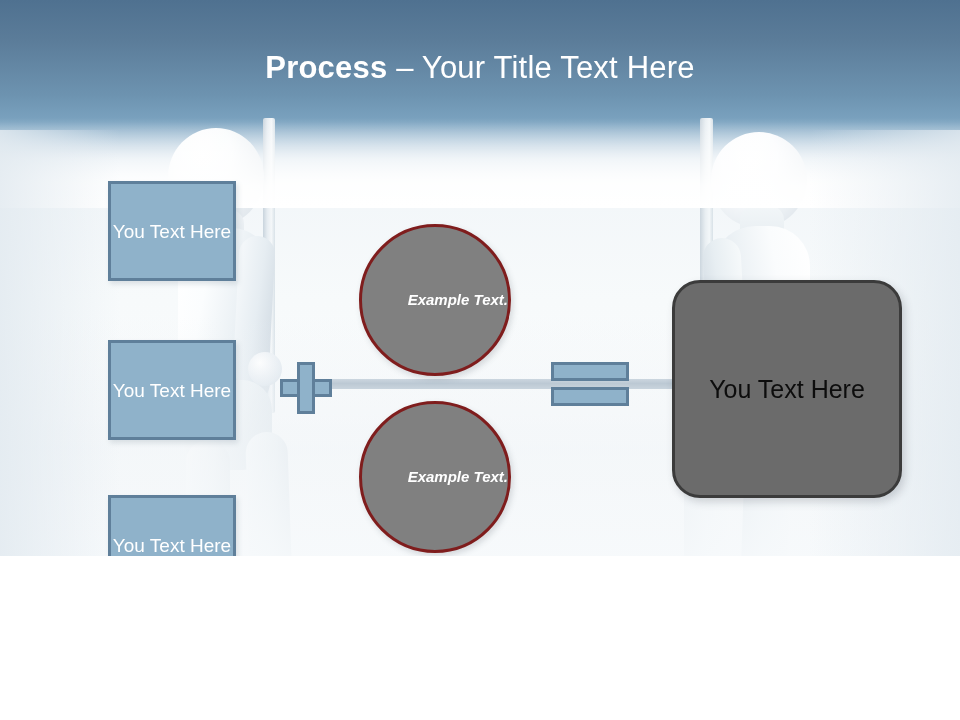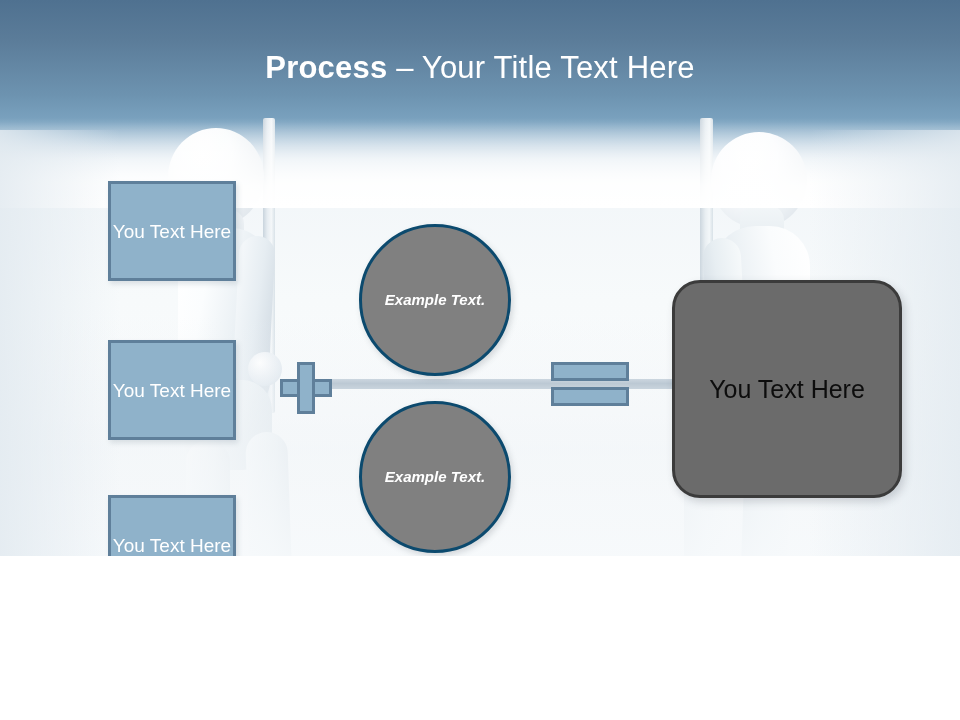--- a/index.html
+++ b/index.html
@@ -294,25 +294,25 @@
     background: #8fb2ca;
   }
 
   
   .circle {
     position: absolute;
     width: 152px;
     height: 152px;
     border-radius: 50%;
     background: #808080;
-    border: 3px solid #0c4a6e;
+    border: 3px solid #7f1d1d;
     box-sizing: border-box;
     display: flex;
     align-items: center;
-    justify-content: center;
+    justify-content: flex-end;
     text-align: center;
     color: #ffffff;
     font-size: 15px;
     line-height: 22px;
     font-weight: 700;
     font-style: italic;
     box-shadow: 2px 3px 6px rgba(70,80,90,0.2);
   }
   .circle1 { left: 359px; top: 224px; }
   .circle2 { left: 359px; top: 401px; }

